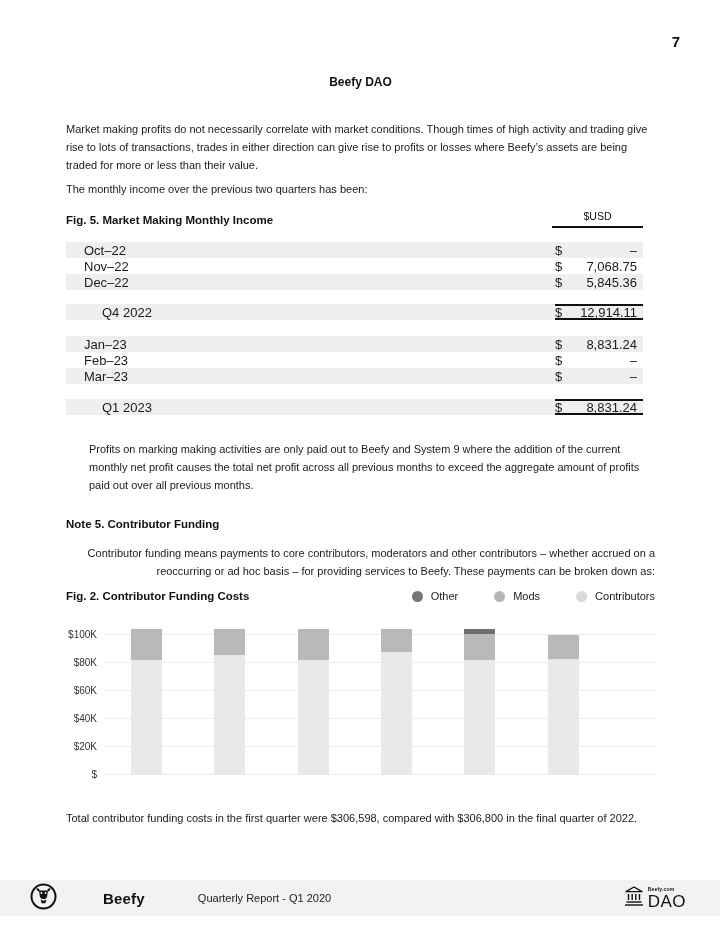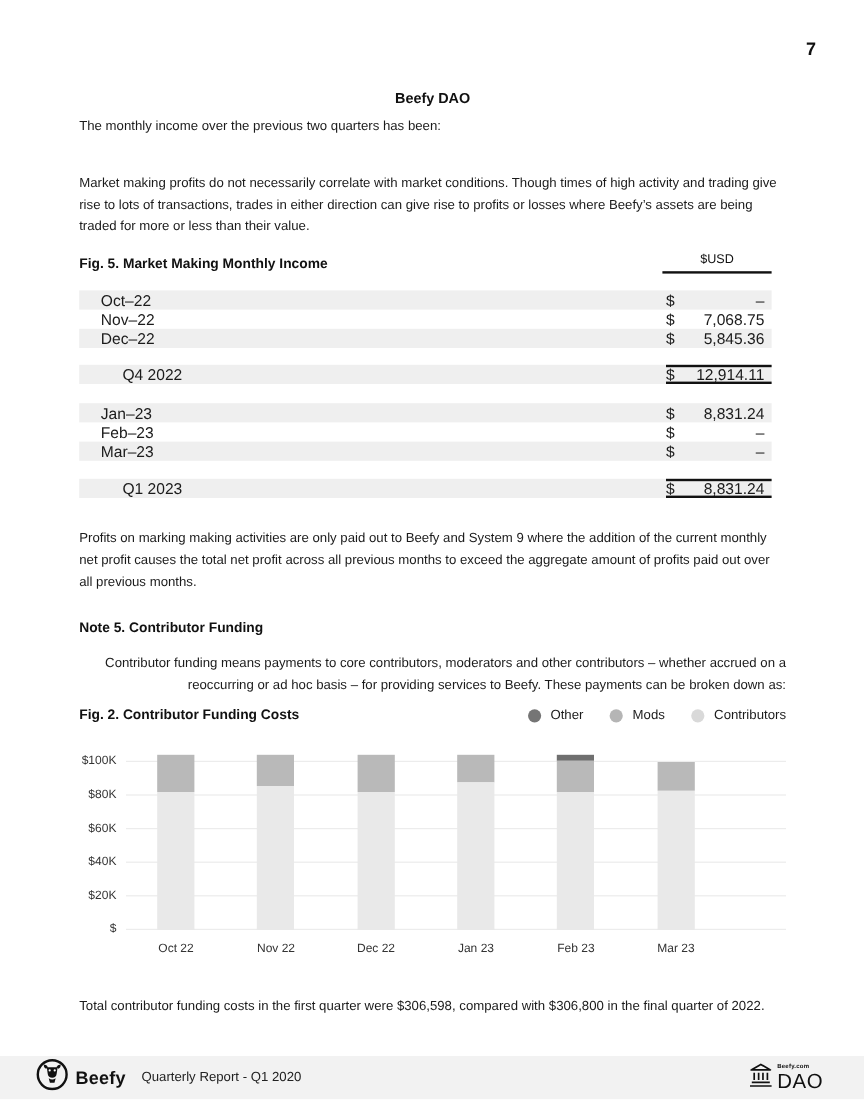--- a/index.html
+++ b/index.html
@@ -8,21 +8,21 @@
     position:relative; width:720px; height:929px; background:#ffffff;
     font-family:"Liberation Sans","DejaVu Sans",sans-serif; color:#1b1b1b;
     overflow:hidden; margin:0 auto;
   }
   .page-number { position:absolute; top:33px; right:40px; font-size:15px; font-weight:bold; color:#111; }
   .content { padding:0 65px 0 66px; }
   .doc-title { padding-top:74px; text-align:center; font-size:12px; font-weight:bold; line-height:16px; color:#111; }
   .para { font-size:11px; line-height:18px; color:#1b1b1b; }
   .para-1 { margin-top:30px; }
   .para-2 { margin-top:6px; }
-  .para-3 { margin-top:25px; }
+  .para-3 { margin-top:25px;margin-left:23px; }
   .para-4 { margin-top:12px;text-align:right; }
   .para-5 { margin-top:34px; }
   .section-title { font-size:11.5px; font-weight:bold; line-height:16px; color:#111; }
   .note5-title { margin-top:22px; }
 
   
   .fig5-header { margin-top:12px; width:577px; display:flex; justify-content:space-between; align-items:flex-end; }
   .usd-head { width:91px; text-align:center; font-size:10.5px; font-weight:normal; padding-bottom:4px; border-bottom:2px solid #111; color:#111; }
   .fig5-table { margin-top:14px; width:577px; font-size:13px; }
   .trow { display:flex; align-items:center; height:16px; }
@@ -30,58 +30,58 @@
   .trow .tlabel { flex:1; padding-left:18px; }
   .trow.qtotal .tlabel { padding-left:36px; }
   .vwrap { width:88px; display:flex; justify-content:space-between; align-items:center; height:100%; padding-right:6px; }
   .trow.qtotal .vwrap { border-top:2px solid #111; border-bottom:2px solid #111; }
   .tgap-sm { height:14px; }
   .tgap-md { height:16px; }
   .tgap-lg { height:15px; }
 
   
   .fig6-header { margin-top:8px; display:flex; justify-content:space-between; align-items:center; }
-  .legend { display:flex; align-items:center; gap:22px; }
+  .legend { display:flex; align-items:center; gap:36px; }
   .legend-item { display:flex; align-items:center; gap:8px; }
   .legend-dot { width:11px; height:11px; border-radius:50%; background:#ccc; }
   .legend-label { font-size:11px; color:#1b1b1b; }
 
   
   .chart { position:relative; margin-top:17px; width:589px; }
   .chart-y { position:absolute; left:0; top:0; width:36px; height:154px; }
   .ytick { position:absolute; right:5px; font-size:10px; color:#333; transform:translateY(50%); line-height:10px; white-space:nowrap; }
   .chart-plot { position:relative; margin-left:39px; height:154px; }
   .gridline { position:absolute; left:0; right:0; height:1px; background:#ececec; }
   .chart-bars { position:absolute; left:0; right:50px; top:0; bottom:0; display:flex; }
   .bar-slot { flex:1; display:flex; justify-content:center; align-items:flex-end; height:100%; }
   .bar { width:31px; height:100%; display:flex; flex-direction:column-reverse; }
   .chart-x { margin-left:39px; margin-right:50px; display:flex; margin-top:10px; }
   .xtick { flex:1; text-align:center; font-size:10px; color:#333; }
 
   
   .footer { position:absolute; left:0; top:880px; width:720px; height:36px; background:#f2f2f2; display:flex; align-items:center; padding:0 34px 0 30px; }
-  .footer-left { display:flex; align-items:center; }
+  .footer-left { display:flex; align-items:center;gap:40px; }
   .brand-name { font-size:15px; font-weight:bold; color:#111; margin-left:6px; letter-spacing:.2px; }
   .report-label { font-size:11px; color:#222; margin-left:13px; }
   .footer-right { margin-left:auto; display:flex; align-items:center; }
   .dao-text { margin-left:4px; display:flex; flex-direction:column; line-height:1; }
   .dao-small { font-size:5px; font-weight:bold; color:#111; letter-spacing:.2px; }
   .dao-label { font-size:17px; color:#111; letter-spacing:.5px; margin-top:1px; }
 </style>
 </head>
 <body>
 
 <div class="page">
   <div class="page-number">7</div>
 
   <div class="content">
     <div class="doc-title">Beefy DAO</div>
 
+    <p class="para para-1">Market making profits do not necessarily correlate with market conditions. Though times of high activity and trading give rise to lots of transactions, trades in either direction can give rise to profits or losses where Beefy’s assets are being traded for more or less than their value.</p>
     <p class="para para-2">The monthly income over the previous two quarters has been:</p>
-    <p class="para para-1">Market making profits do not necessarily correlate with market conditions. Though times of high activity and trading give rise to lots of transactions, trades in either direction can give rise to profits or losses where Beefy’s assets are being traded for more or less than their value.</p>
 
     <div class="fig5-header">
       <div class="section-title">Fig. 5. Market Making Monthly Income</div>
       <div class="usd-head">$USD</div>
     </div>
 
     <div class="fig5-table">
       <div class="trow shaded">
         <span class="tlabel">Oct–22</span>
         <span class="vwrap">
@@ -223,28 +223,20 @@
             </div>
             <div class="bar-slot">
               <div class="bar">
                 <div class="bar-seg" style="height: 75.4545%; background: rgb(233, 233, 233);"></div>
                 <div class="bar-seg" style="height: 15.4545%; background: rgb(185, 185, 185);"></div>
                 <div class="bar-seg" style="height: 0%; background: rgb(111, 111, 111);"></div>
               </div>
             </div>
           </div>
       </div>
-      <div class="chart-x">
-          <div class="xtick">Oct 22</div>
-          <div class="xtick">Nov 22</div>
-          <div class="xtick">Dec 22</div>
-          <div class="xtick">Jan 23</div>
-          <div class="xtick">Feb 23</div>
-          <div class="xtick">Mar 23</div>
-        </div>
     </div>
 
     <p class="para para-5">Total contributor funding costs in the first quarter were $306,598, compared with $306,800 in the final quarter of 2022.</p>
   </div>
 
   <div class="footer">
     <div class="footer-left">
       <span>
         <svg width="27" height="27" viewBox="0 0 27 27">
           <circle cx="13.5" cy="13.5" r="12" fill="none" stroke="#111" stroke-width="2"></circle>

